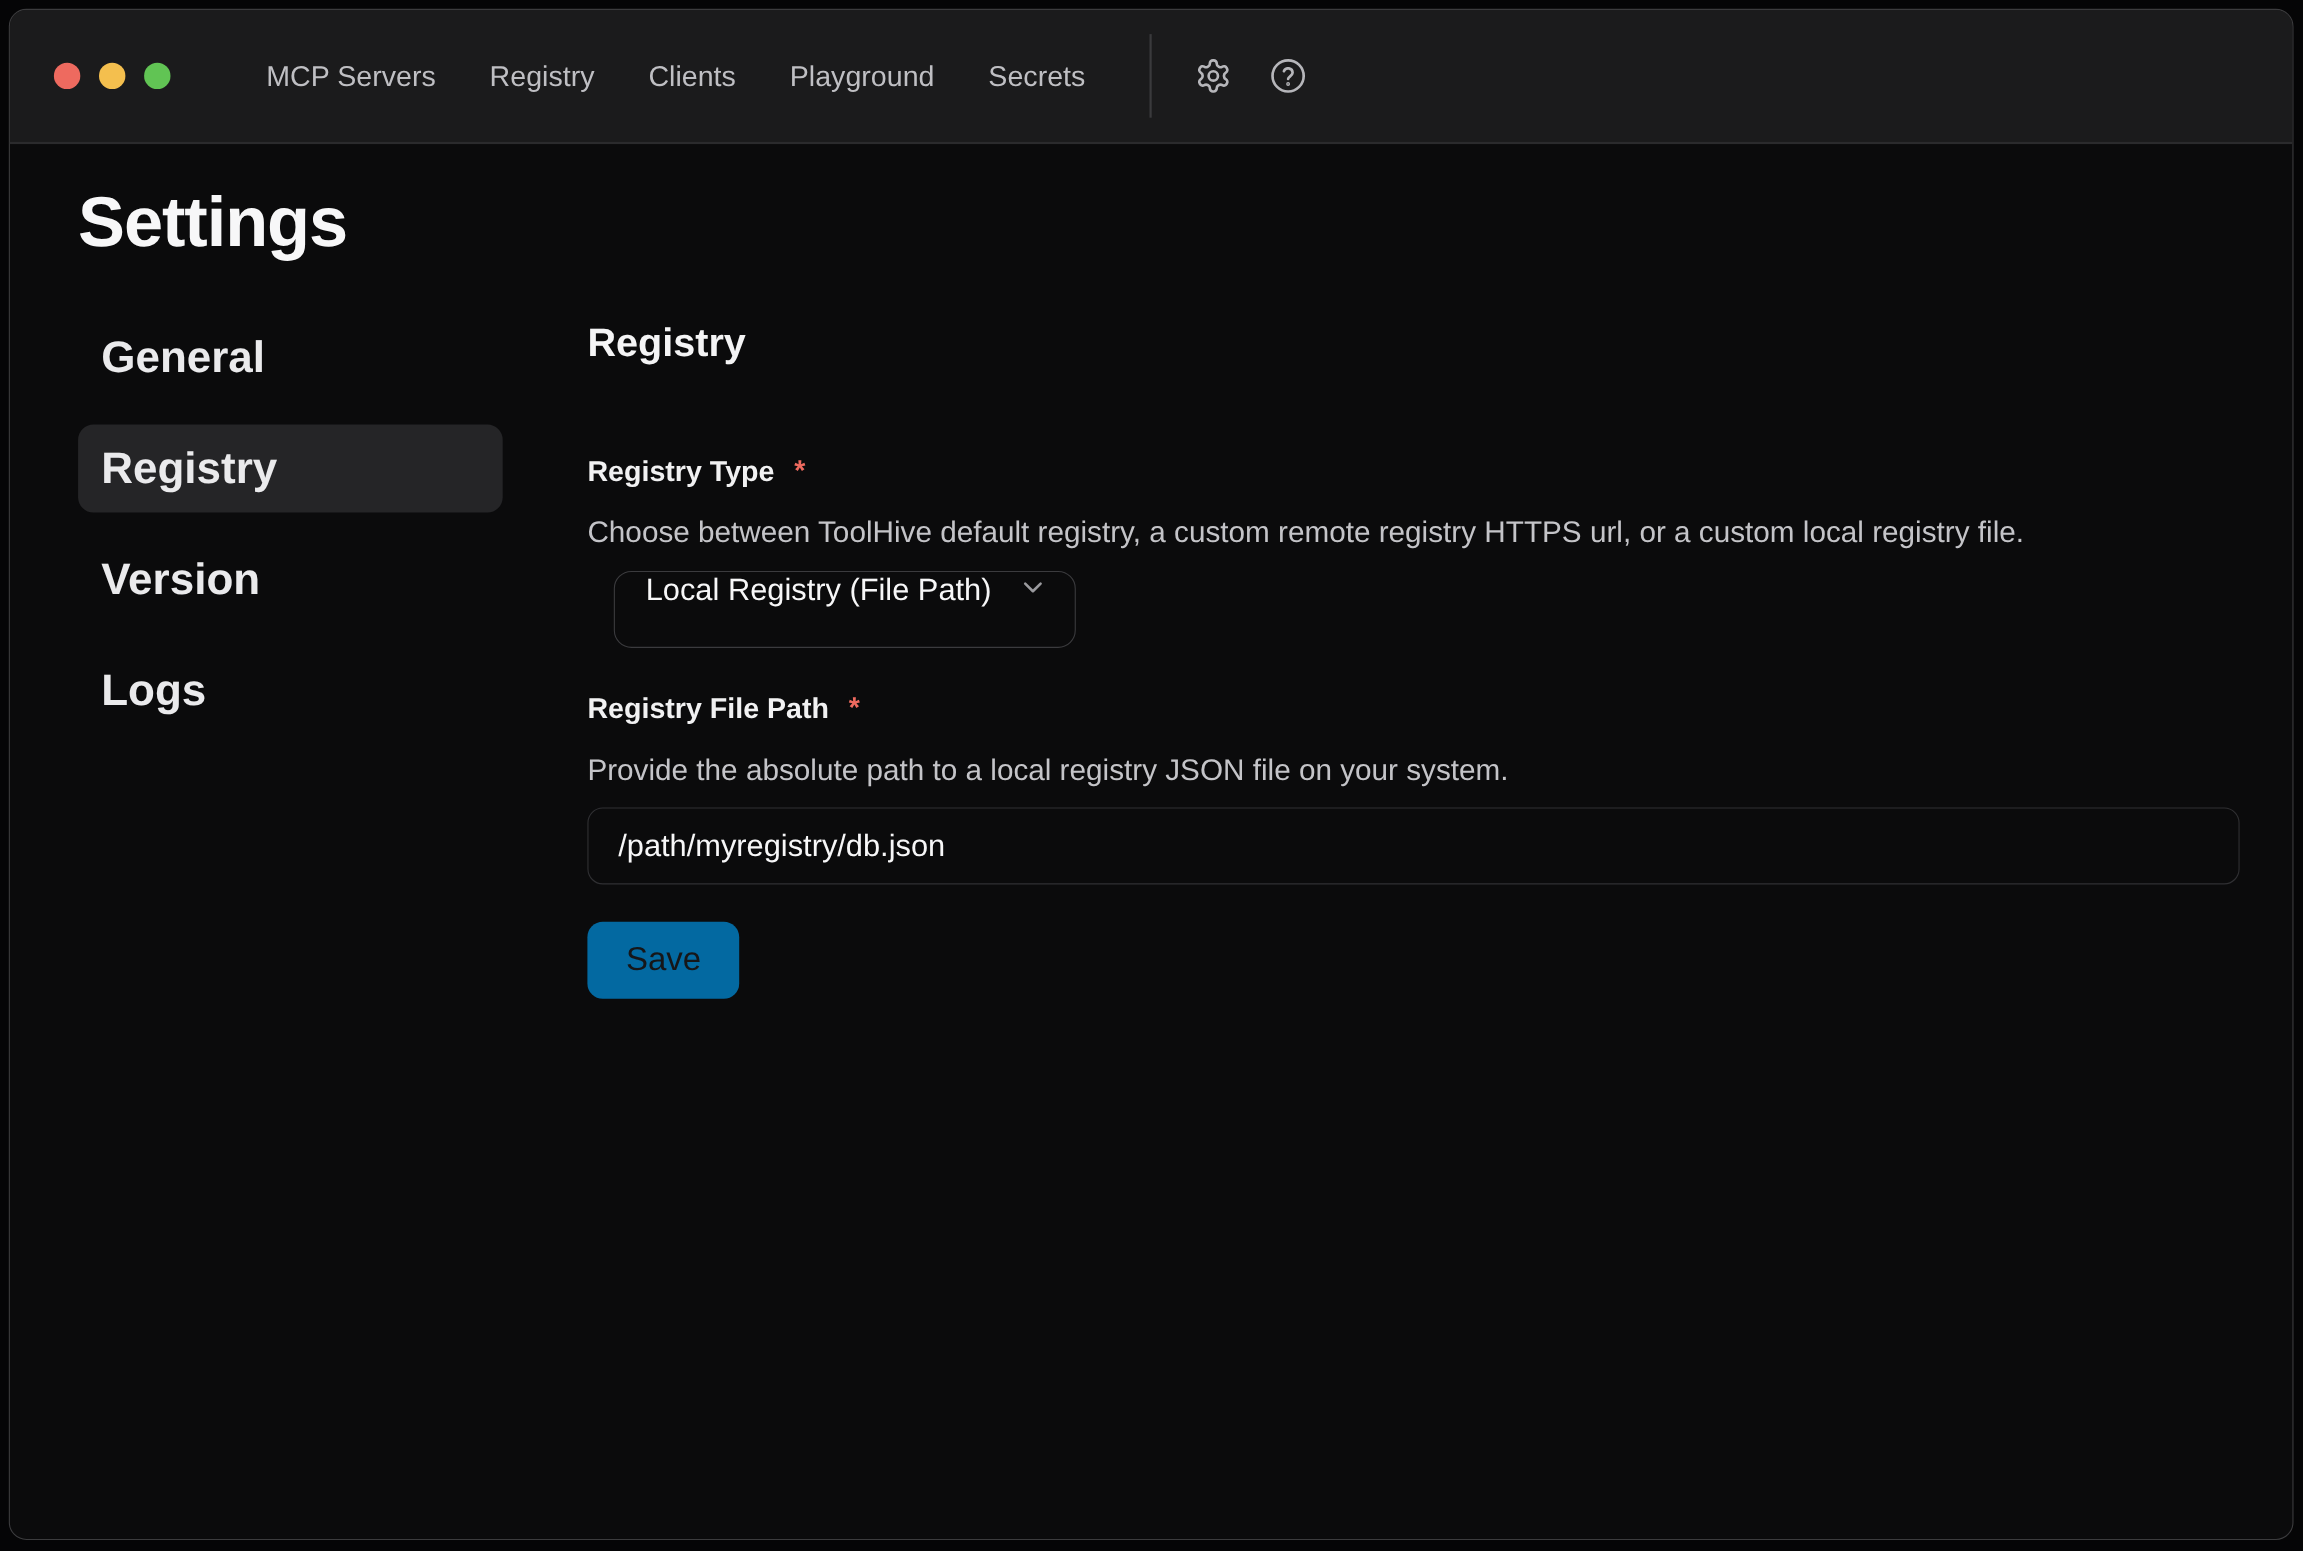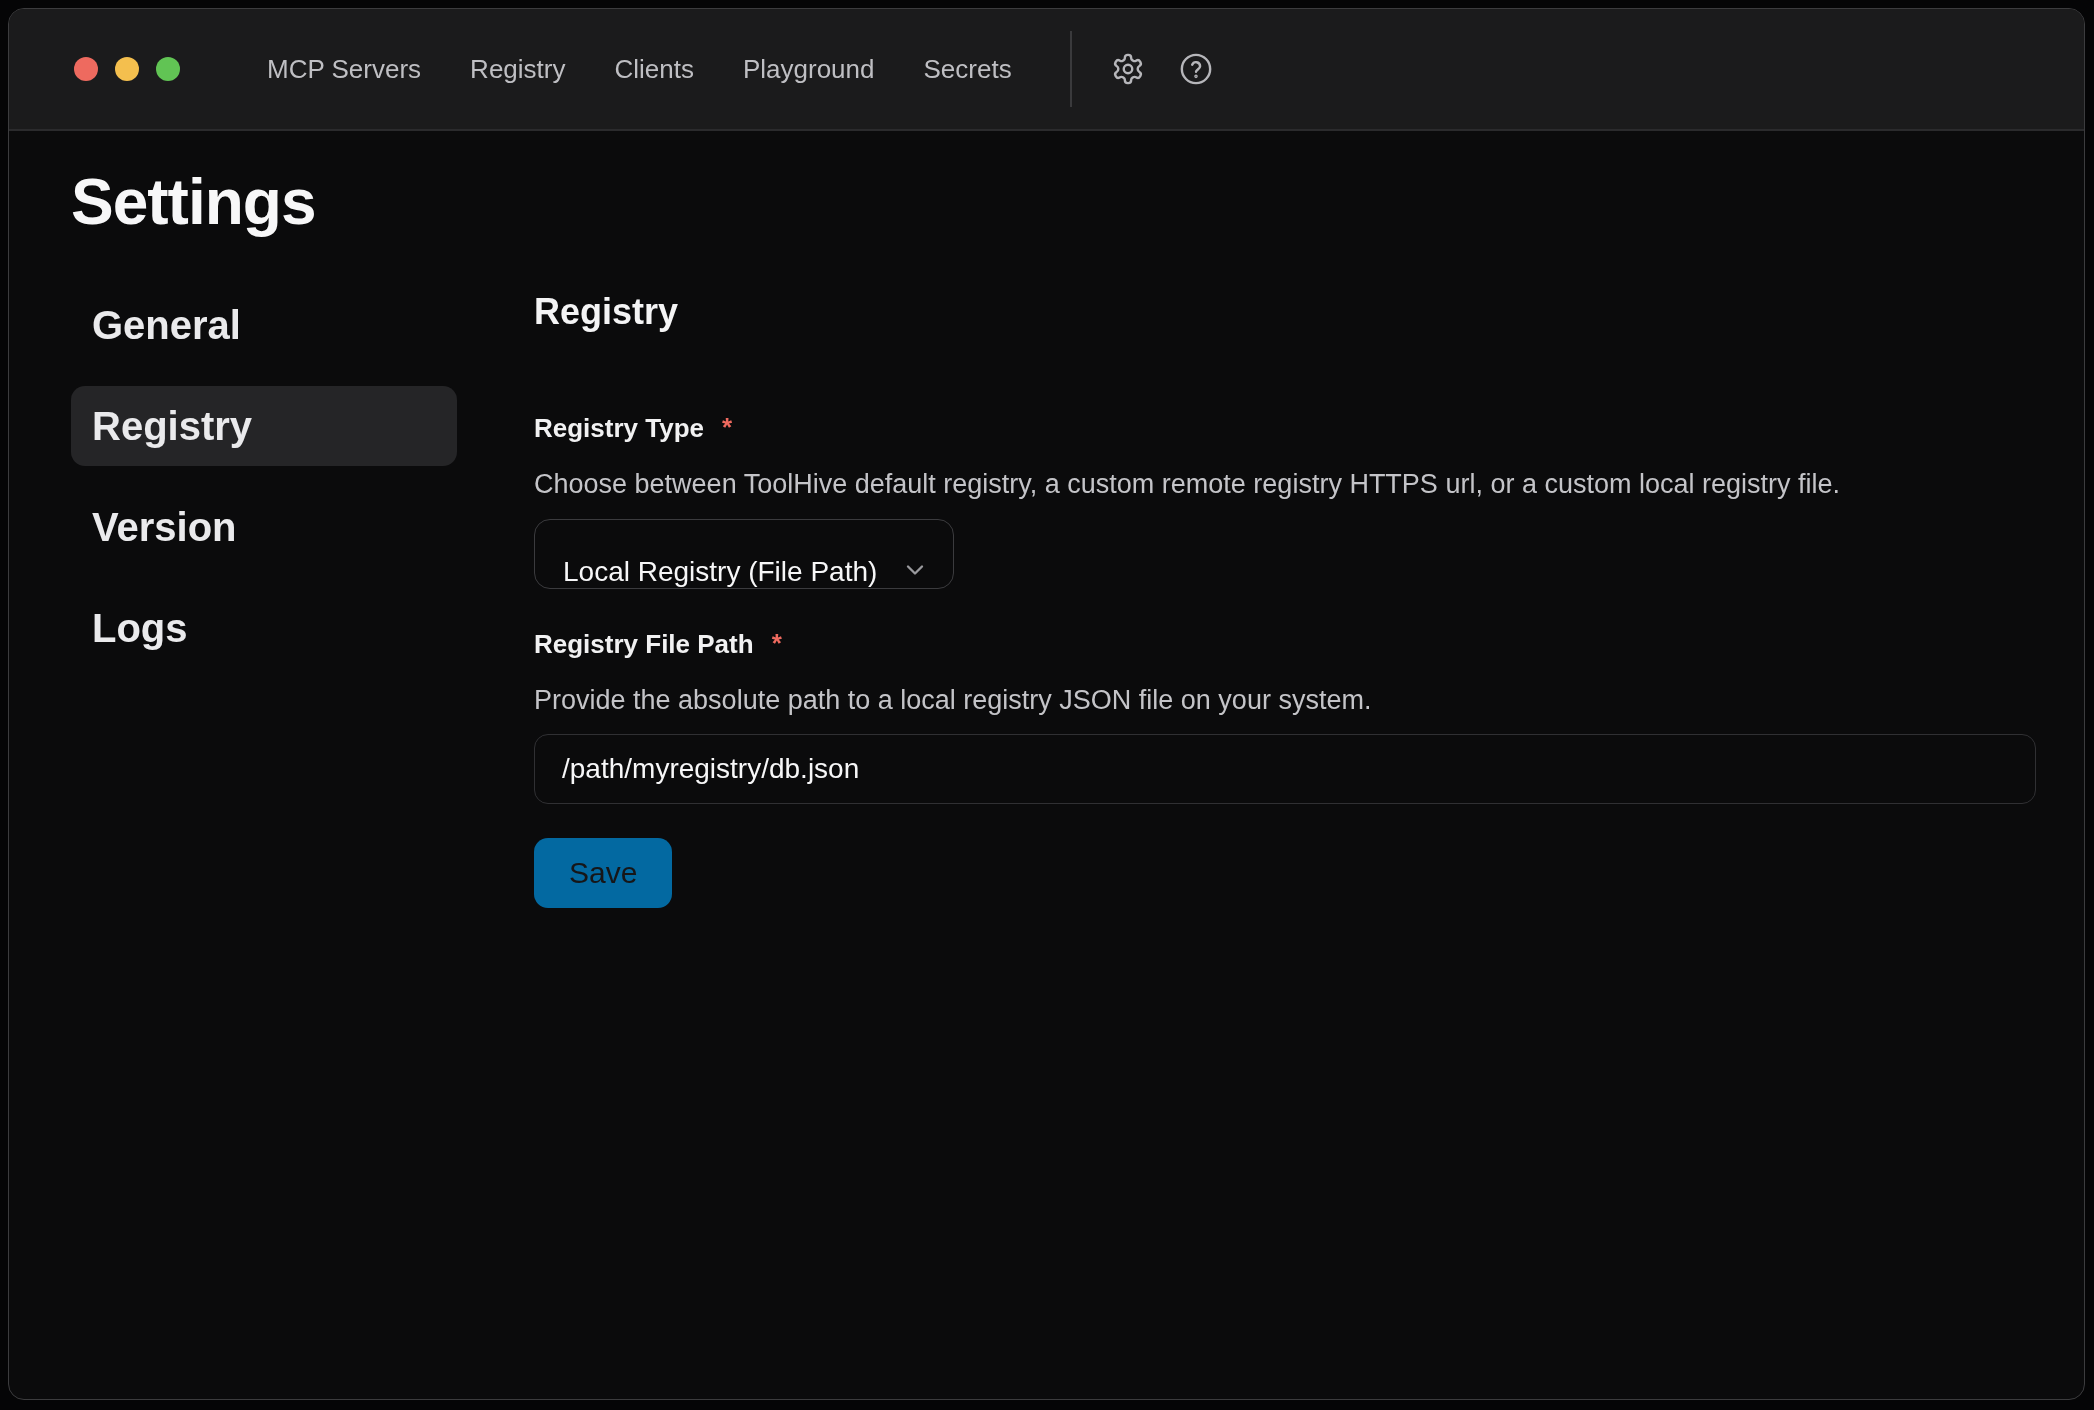--- a/index.html
+++ b/index.html
@@ -19,21 +19,20 @@
     box-shadow: inset 0 1px 0 rgba(255,255,255,0.09);
     overflow: hidden;
   }
   
   .titlebar {
     height: 122px;
     background: #1b1b1c;
     border-bottom: 2px solid #2b2b2d;
     display: flex;
     align-items: center;
-    padding-left: 25px;
   }
   .traffic-lights {
     display: flex;
     gap: 17px;
     margin-left: 40px;
   }
   .tl {
     width: 24px; height: 24px;
     border-radius: 50%;
     border: none;
@@ -132,27 +131,28 @@
   .field-desc {
     margin-top: 22px;
     font-size: 27px;
     line-height: 34px;
     color: #c4c4c8;
   }
   .select {
     margin-top: 18px;
     height: 70px;
     display: inline-flex;
-    align-items: flex-end;
+    align-items: flex-start;
     padding: 0 24px 0 28px;
     gap: 24px;
     border: 1px solid #3b3b3e;
     border-radius: 16px;
     background: transparent;
     cursor: default;
+    margin-left: 24px;
   }
   .select-value {
     font-size: 28px;
     color: #f7f7f8;
     white-space: nowrap;
   }
   .chevron { color: #9a9a9e; display: block; }
   .text-input {
     margin-top: 17px;
     width: 100%;

